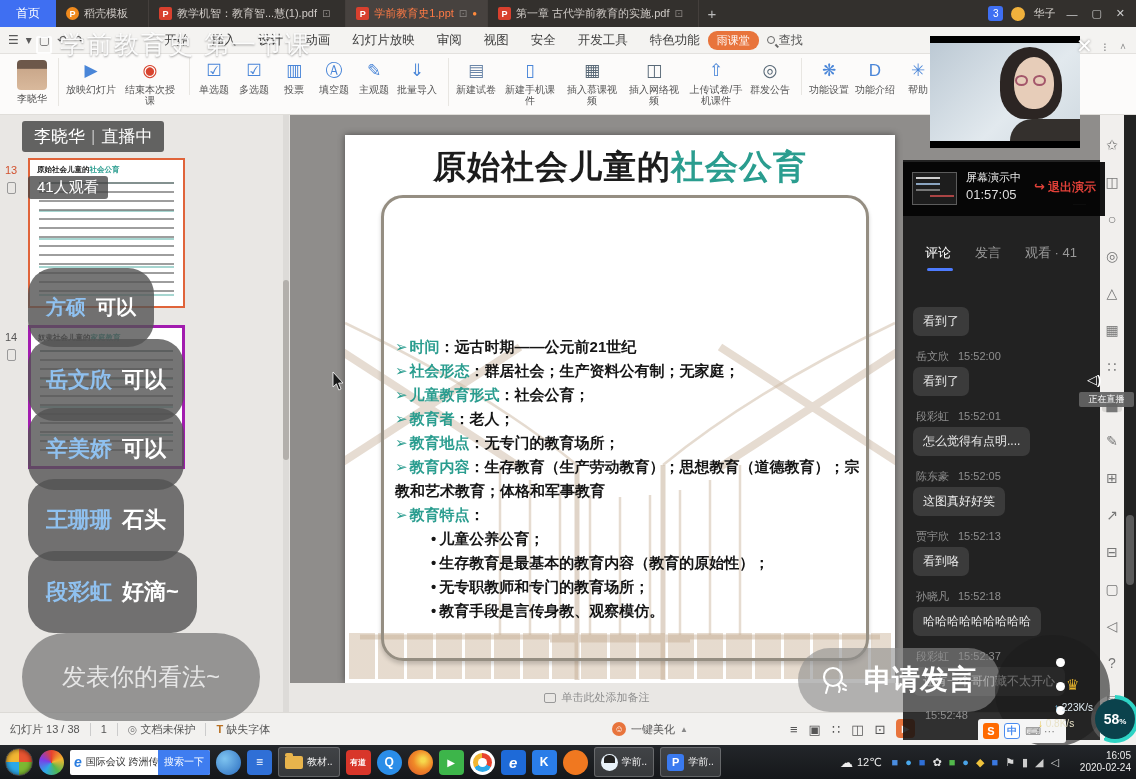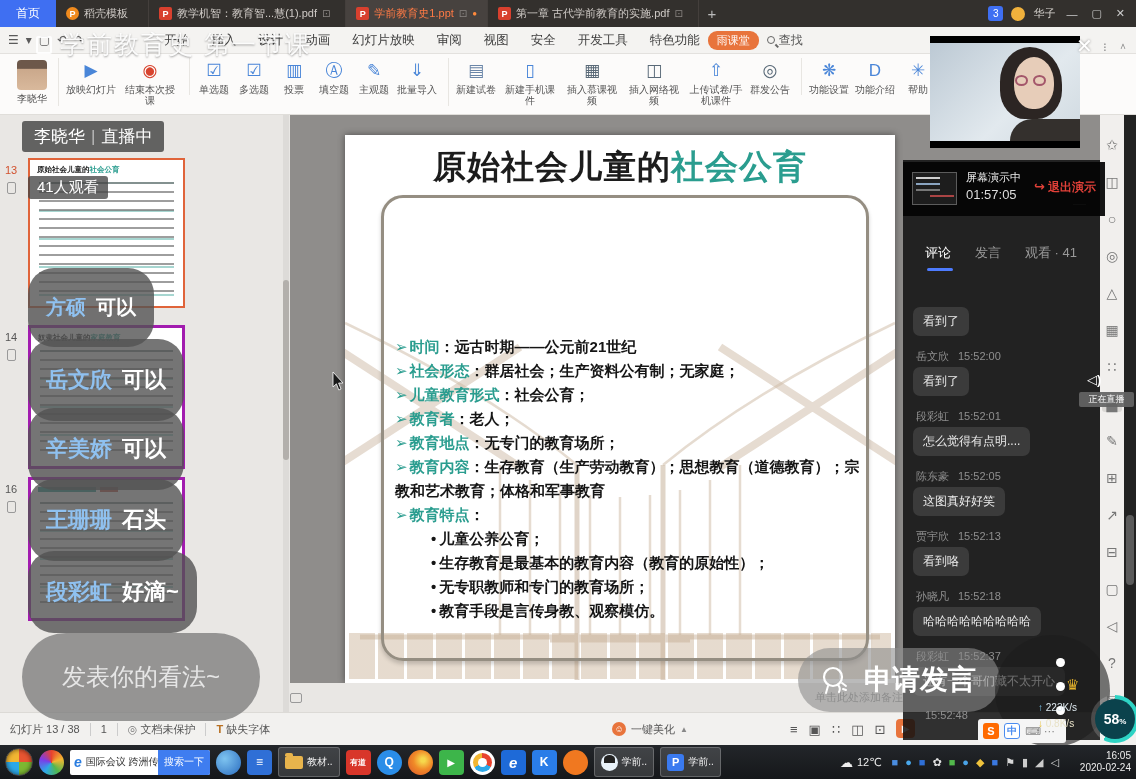--- a/index.html
+++ b/index.html
@@ -89,21 +89,21 @@
   .bridge { position:absolute; inset:0; z-index:1; }
   .planks { position:absolute; left:4px; right:4px; bottom:4px; height:46px; z-index:1; opacity:.6;
      background:repeating-linear-gradient(90deg, rgba(203,180,154,.8) 0 26px, rgba(255,255,255,.15) 26px 29px); }
   .bullets { position:absolute; left:50px; right:32px; top:200px; z-index:3; font-size:15px; font-weight:bold; color:#151515; line-height:24px; }
   .bullet .arrow { color:#2a9d8f; margin-right:2px; }
   .bullet .blabel { color:#2a9d8f; }
   .subs { margin-left:36px; }
   .sub::before { content:"•"; margin-right:3px; }
 
   .cursor { position:absolute; left:332px; top:372px; z-index:10; }
-  .notes-strip { position:absolute; left:290px; top:683px; width:613px; height:29px; background:#e9e7e4; z-index:1; display:flex; align-items:center; justify-content:space-between; gap:6px; color:#8d8d8d; font-size:11px; }
+  .notes-strip { position:absolute; left:290px; top:683px; width:613px; height:29px; background:#e9e7e4; z-index:1; display:flex; align-items:center; justify-content:center; gap:6px; color:#8d8d8d; font-size:11px; }
   .note-ic { width:12px; height:10px; border:1px solid #999; border-radius:2px; }
 
   
   .live-badge { position:absolute; left:22px; top:121px; z-index:7; background:rgba(68,68,68,.82); color:#fff; font-size:17px; padding:4px 12px; border-radius:3px; }
   .live-badge .sep { color:#bbb; padding:0 6px; }
   .viewers { position:absolute; left:28px; top:176px; z-index:7; background:rgba(68,68,68,.78); color:#fff; font-size:15px; padding:2px 9px; border-radius:3px; }
   .dm { position:absolute; left:28px; z-index:7; background:rgba(82,82,82,.8); border-radius:26px; padding:26px 18px; font-size:22px; font-weight:bold; white-space:nowrap; }
   .dm .dm-name { color:#8fc1f0; margin-right:10px; }
   .dm .dm-msg { color:#fff; }
   .dm:nth-of-type(1){ top:268px; font-size:20px; }
@@ -143,21 +143,21 @@
   .status-tip { position:absolute; left:1079px; top:392px; width:55px; height:15px; background:rgba(100,100,100,.92); color:#fff; font-size:9px; display:flex; align-items:center; justify-content:center; z-index:7; border-radius:2px; }
 
   
   .raise-pill { position:absolute; left:798px; top:648px; width:202px; height:64px; background:rgba(140,140,140,.6); border-radius:32px; z-index:7; display:flex; align-items:center; gap:12px; padding-left:20px; color:#fff; }
   .raise-pill .rtext { font-size:28px; font-weight:bold; }
   .dots-blob { position:absolute; left:995px; top:635px; width:115px; height:112px; background:rgba(28,28,28,.6); border-radius:50%; z-index:7; }
   .vdot { position:absolute; left:1056px; width:9px; height:9px; border-radius:50%; background:#fff; z-index:8; }
   .vd1{top:658px;} .vd2{top:682px;} .vd3{top:706px;}
   .crown { position:absolute; left:1066px; top:676px; color:#e8b52c; font-size:15px; z-index:8; }
   .speed { position:absolute; left:1038px; font-size:10px; color:#dfeaf0; z-index:8; }
-  .sp-up { top:702px; } .sp-up .arr { color:#7fc9f0; }
+  .sp-up { top:702px;margin-left:16px; } .sp-up .arr { color:#7fc9f0; }
   .sp-dn { top:718px; color:#e8e2c8; } .sp-dn .arr { color:#e8c23c; }
   .ball { position:absolute; left:1091px; top:695px; width:48px; height:48px; border-radius:50%; z-index:8;
      background:conic-gradient(#2ed3c4 0 58%, rgba(255,255,255,.18) 58% 100%); display:flex; align-items:center; justify-content:center; }
   .ball::before { content:""; position:absolute; inset:4px; border-radius:50%; background:#0b424c; }
   .ball span { position:relative; color:#fff; font-size:14px; font-weight:bold; }
   .ball span i { font-style:normal; font-size:8px; }
 
   
   .ime { position:absolute; left:978px; top:719px; width:88px; height:24px; background:#f5f5f5; border-radius:3px; z-index:7; display:flex; align-items:center; gap:5px; padding:0 5px; }
   .ime .s { width:16px; height:16px; background:#ff6a00; color:#fff; border-radius:3px; font-size:11px; font-weight:bold; text-align:center; line-height:16px; }
@@ -408,28 +408,20 @@
       <div class="thumb-row">
         <div class="tnum">14</div>
         <div class="tphone"></div>
         <div class="thumb">
           <div class="mini-title"><span>奴隶社会儿童的</span><span class="teal">家庭教育</span></div>
           <div class="mini-lines"></div>
         </div>
       </div>
 
 
-      <div class="thumb-row">
-        <div class="tnum">16</div>
-        <div class="tphone"></div>
-        <div class="thumb bar">
-          <div class="mini-title"><span></span><span class="teal"></span></div>
-          <div class="mini-lines"></div>
-        </div>
-      </div>
     </div>
   <div class="thumb-scroll" style="position:absolute;left:283px;top:115px;height:597px;z-index:1;">
       <div class="st"></div>
     </div>
 
   <div class="slide-area">
     <div class="slide">
       <svg class="bridge" viewBox="0 0 550 548">
         <g stroke="#c8b29b" stroke-width="8" opacity="0.45" fill="none">
           <path d="M-10 212 L175 332 M175 212 L-10 332"></path>

